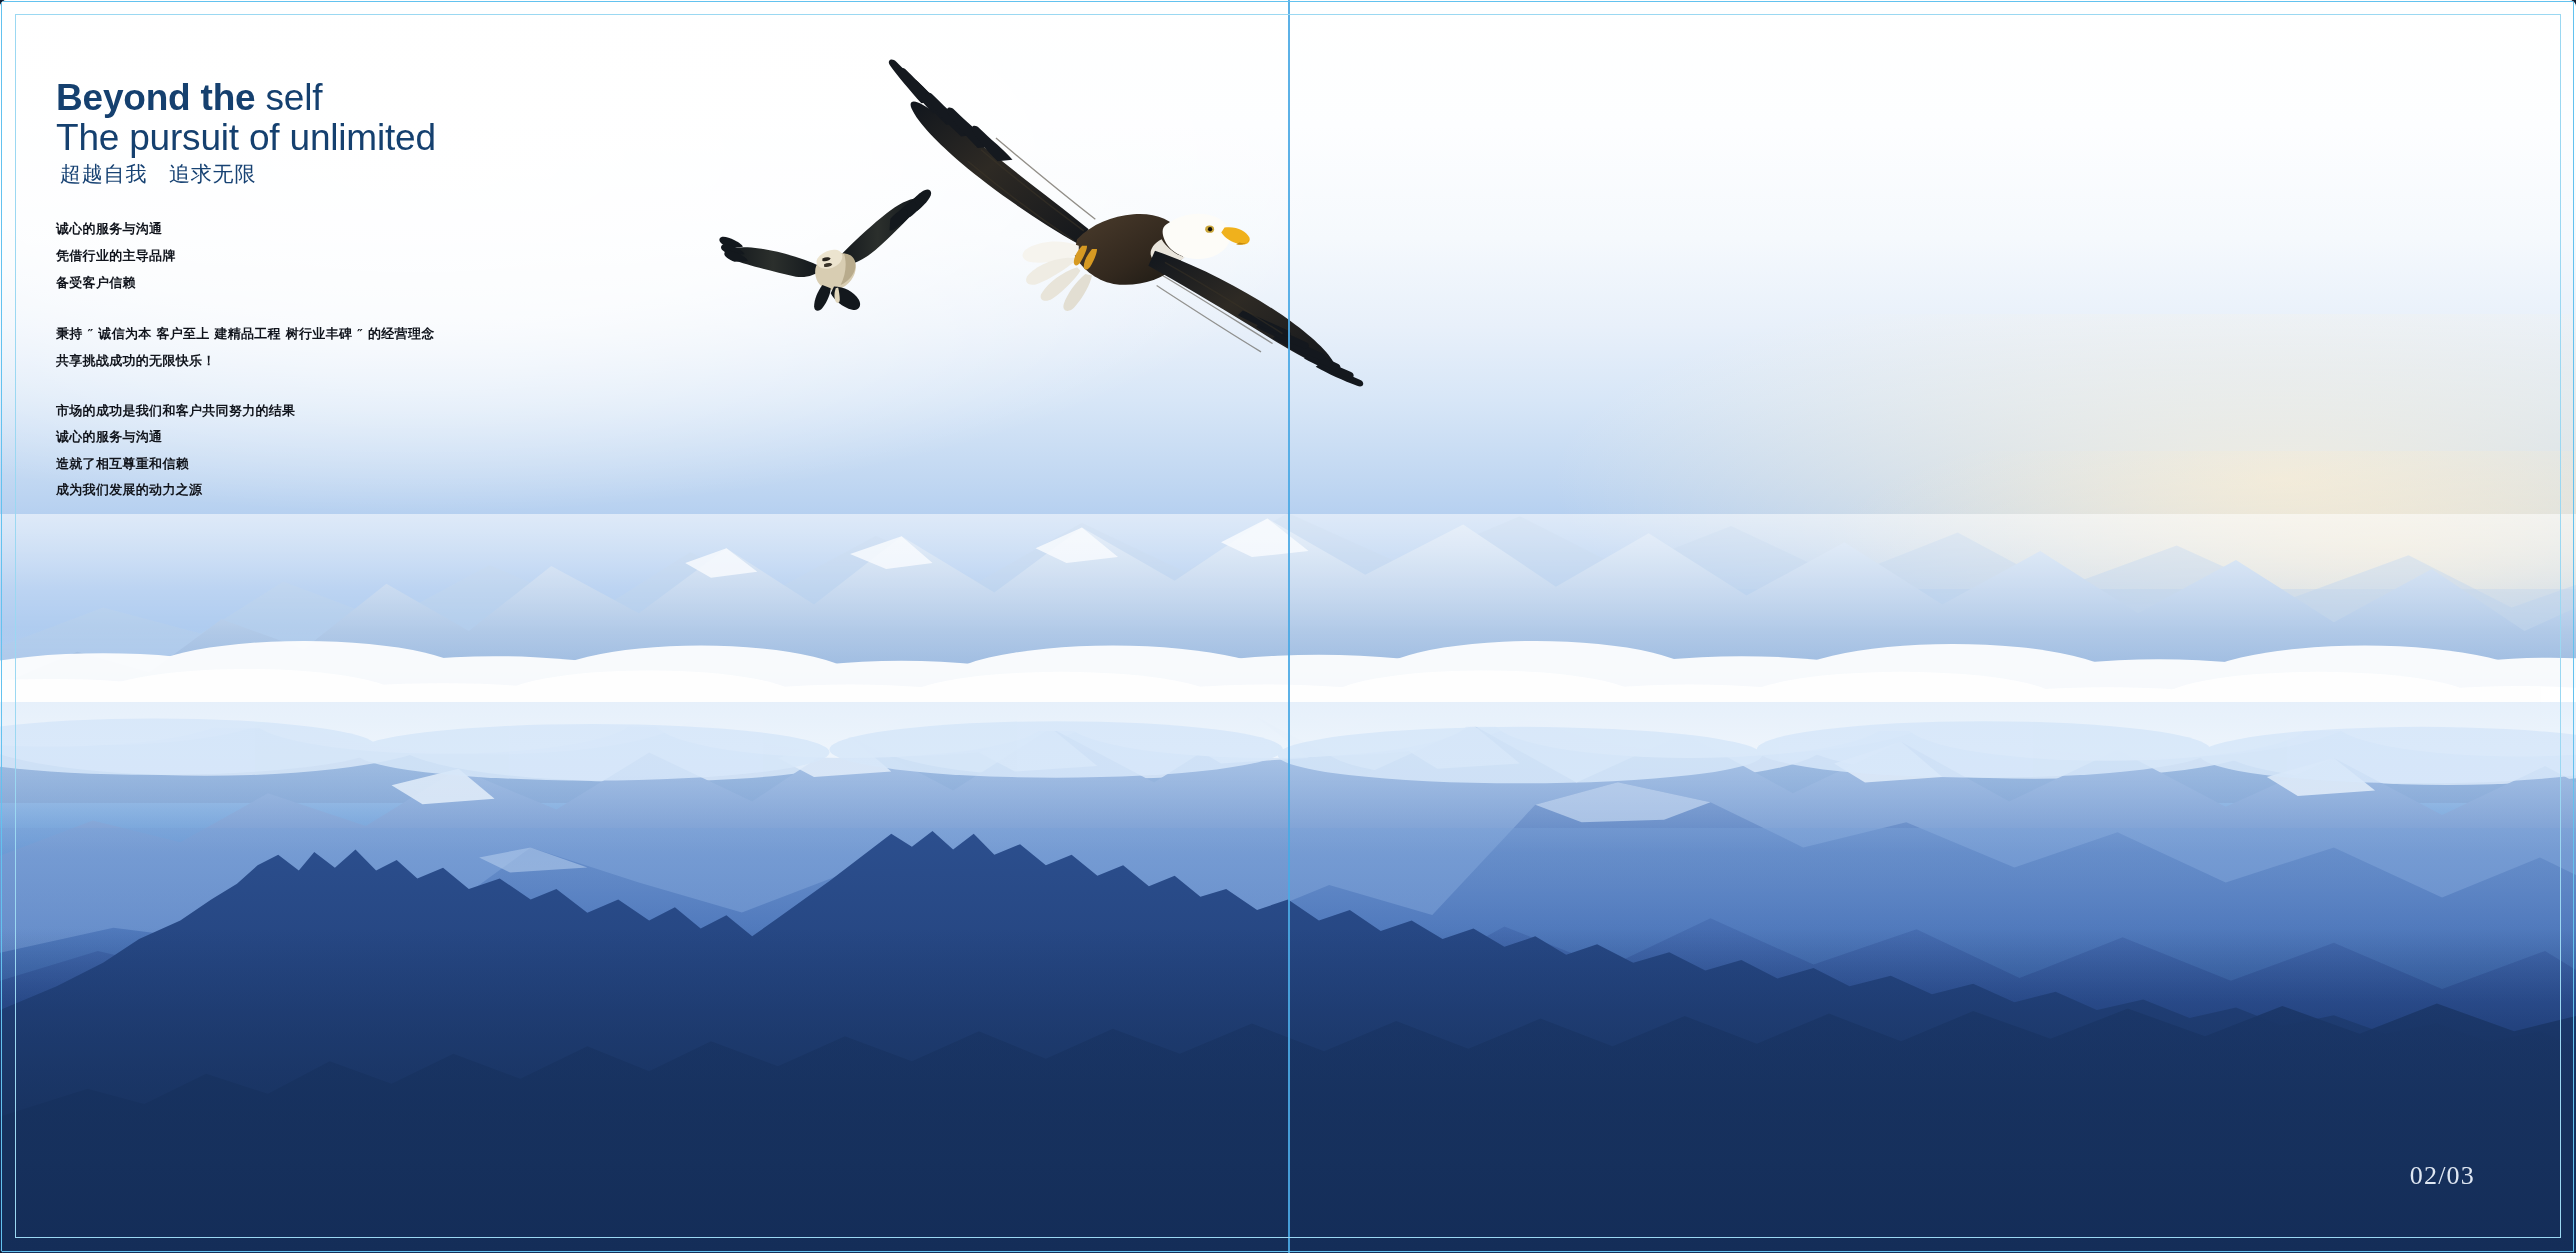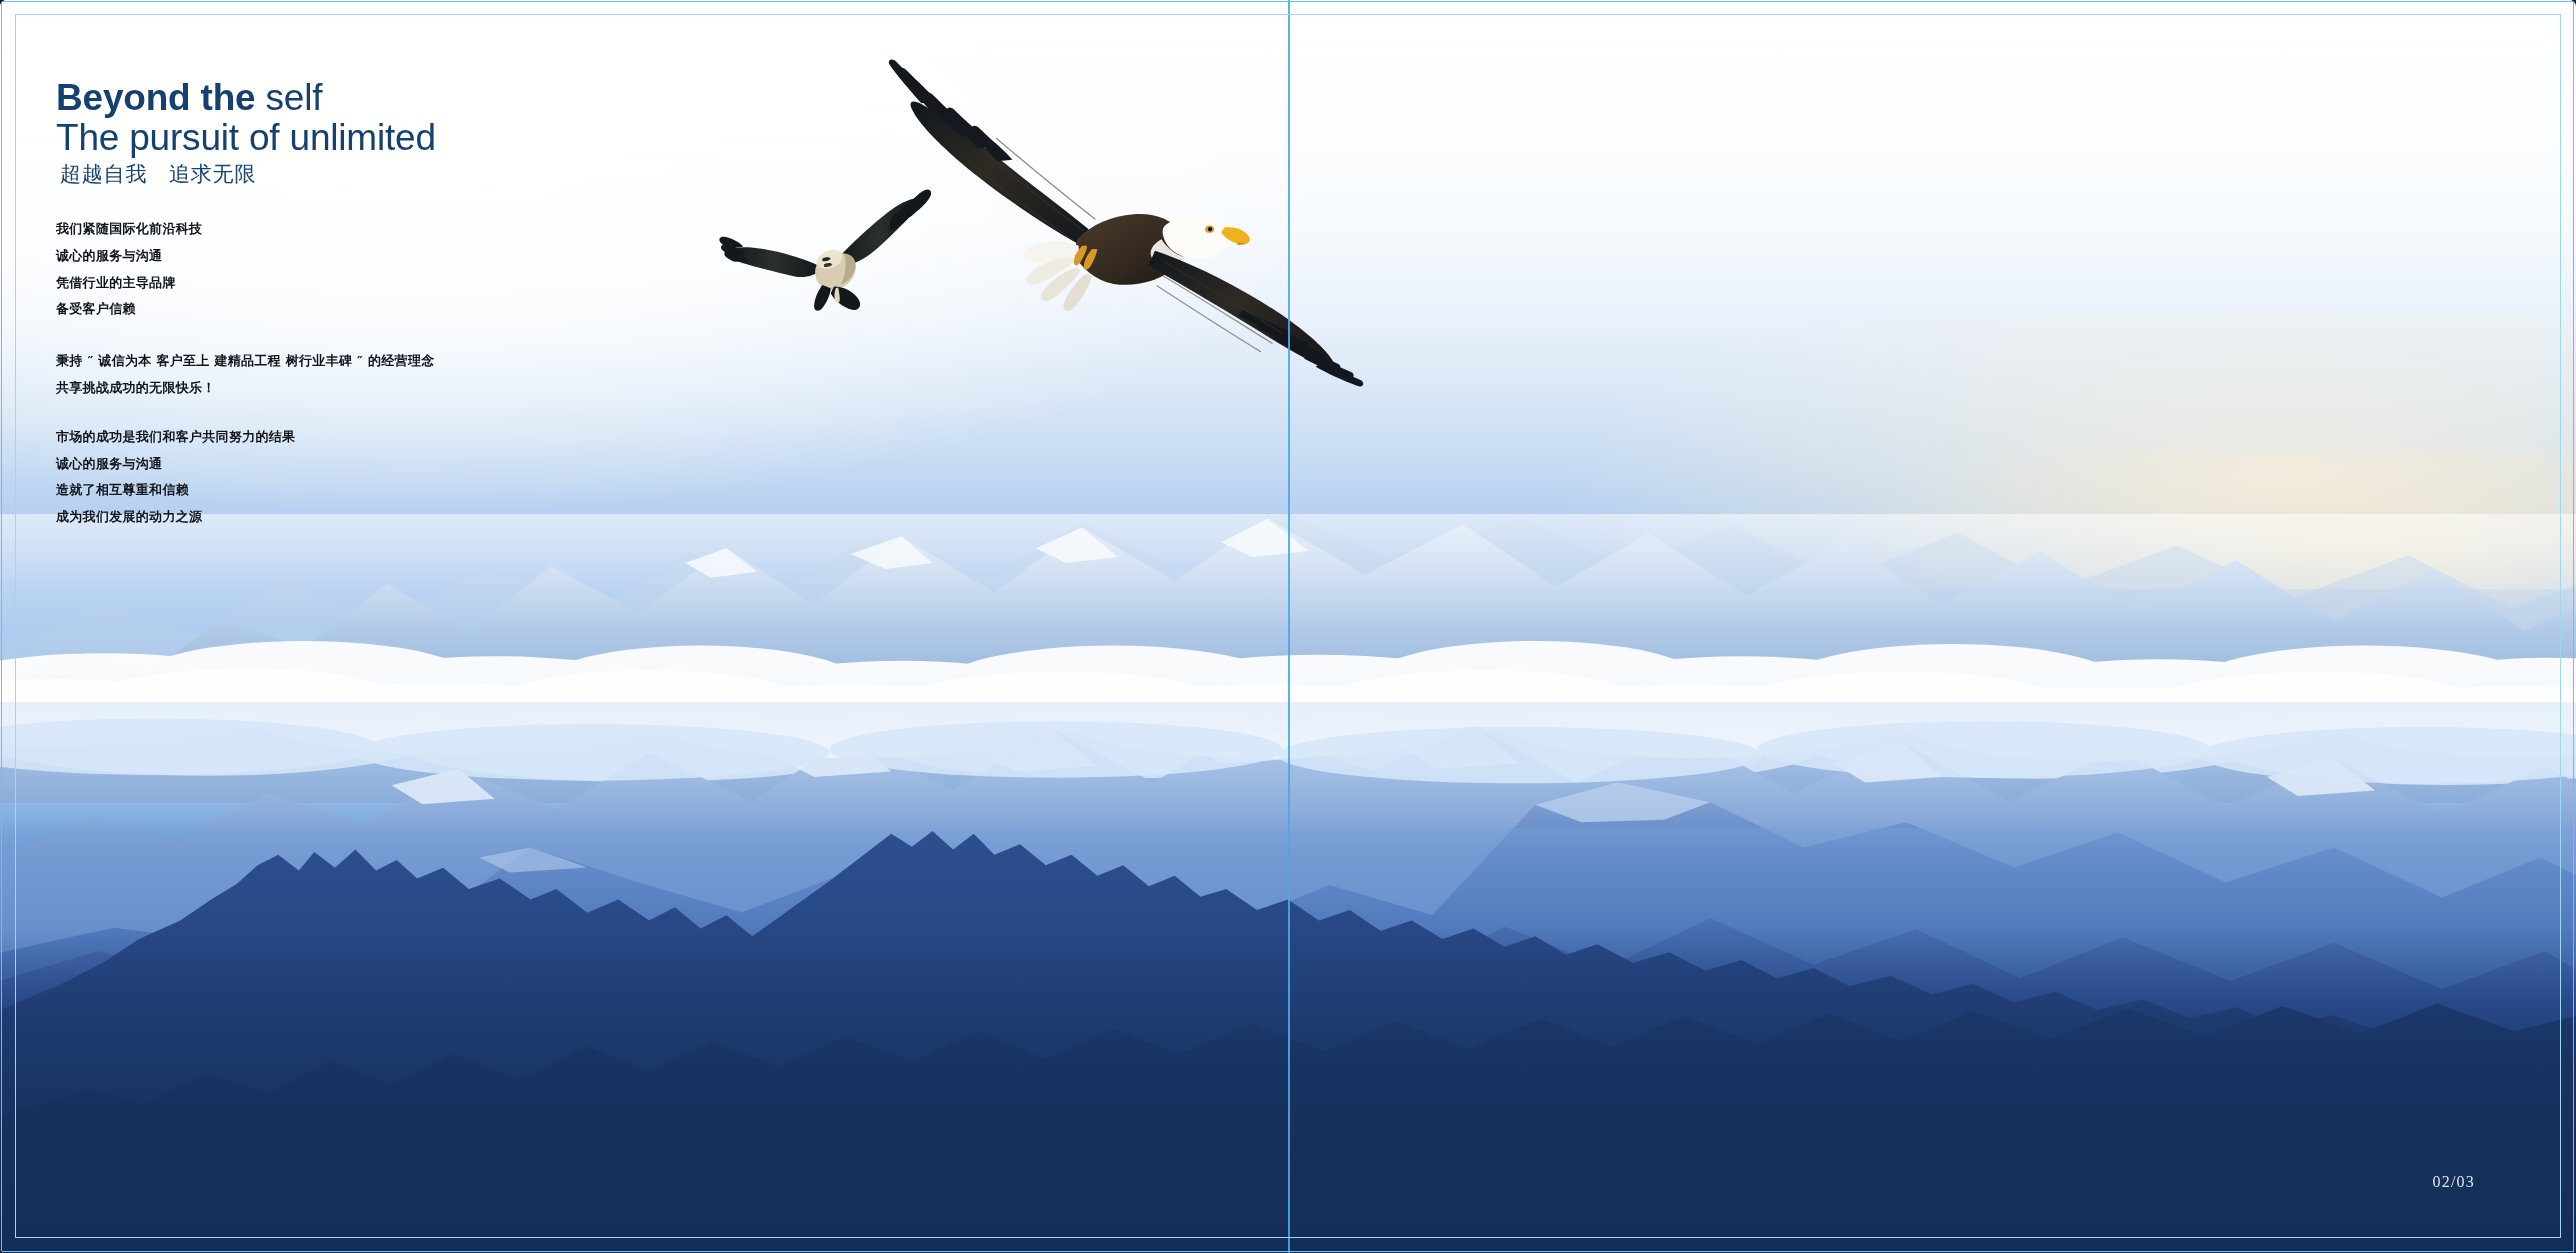--- a/index.html
+++ b/index.html
@@ -114,21 +114,21 @@
   }
   .p1{margin-top:31.5px;}
   .p2{margin-top:23px;}
   .p3{margin-top:25px;}
   .para div{text-shadow:0 0 2.5px rgba(255,255,255,.22);}
 
   
   #page-number{
     position:absolute; right:101px; bottom:63px;
     font-family:"Liberation Serif","DejaVu Serif",serif;
-    font-size:16px; color:#dfe7f2; letter-spacing:1.2px; z-index:50;
+    font-size:26px; color:#dfe7f2; letter-spacing:1.2px; z-index:50;
   }
 
   
   #spine{
     position:absolute; left:1288px; top:0; width:1.7px; height:100%;
     background:#4aa8e4; opacity:.9; z-index:45;
   }
   #border-outer{
     position:absolute; left:0.8px; top:0.8px; right:1.7px; bottom:1.7px;
     border:1.7px solid #63c2ef; z-index:60; pointer-events:none;
@@ -488,21 +488,20 @@
 
     <div class="headline">
       <div class="hl-1">
         <span class="b">Beyond the</span><span class="n"> self</span>
       </div>
       <div class="hl-2">The pursuit of unlimited</div>
       <div class="hl-cn">超越自我　追求无限</div>
     </div>
 
     <div class="para p1">
-      <div>我们紧随国际化前沿科技</div>
       <div>诚心的服务与沟通</div>
       <div>凭借行业的主导品牌</div>
       <div>备受客户信赖</div>
     </div>
 
     <div class="para p3">
       <div>秉持 ″ 诚信为本 客户至上 建精品工程 树行业丰碑 ″ 的经营理念</div>
       <div>共享挑战成功的无限快乐！</div>
     </div>
 

